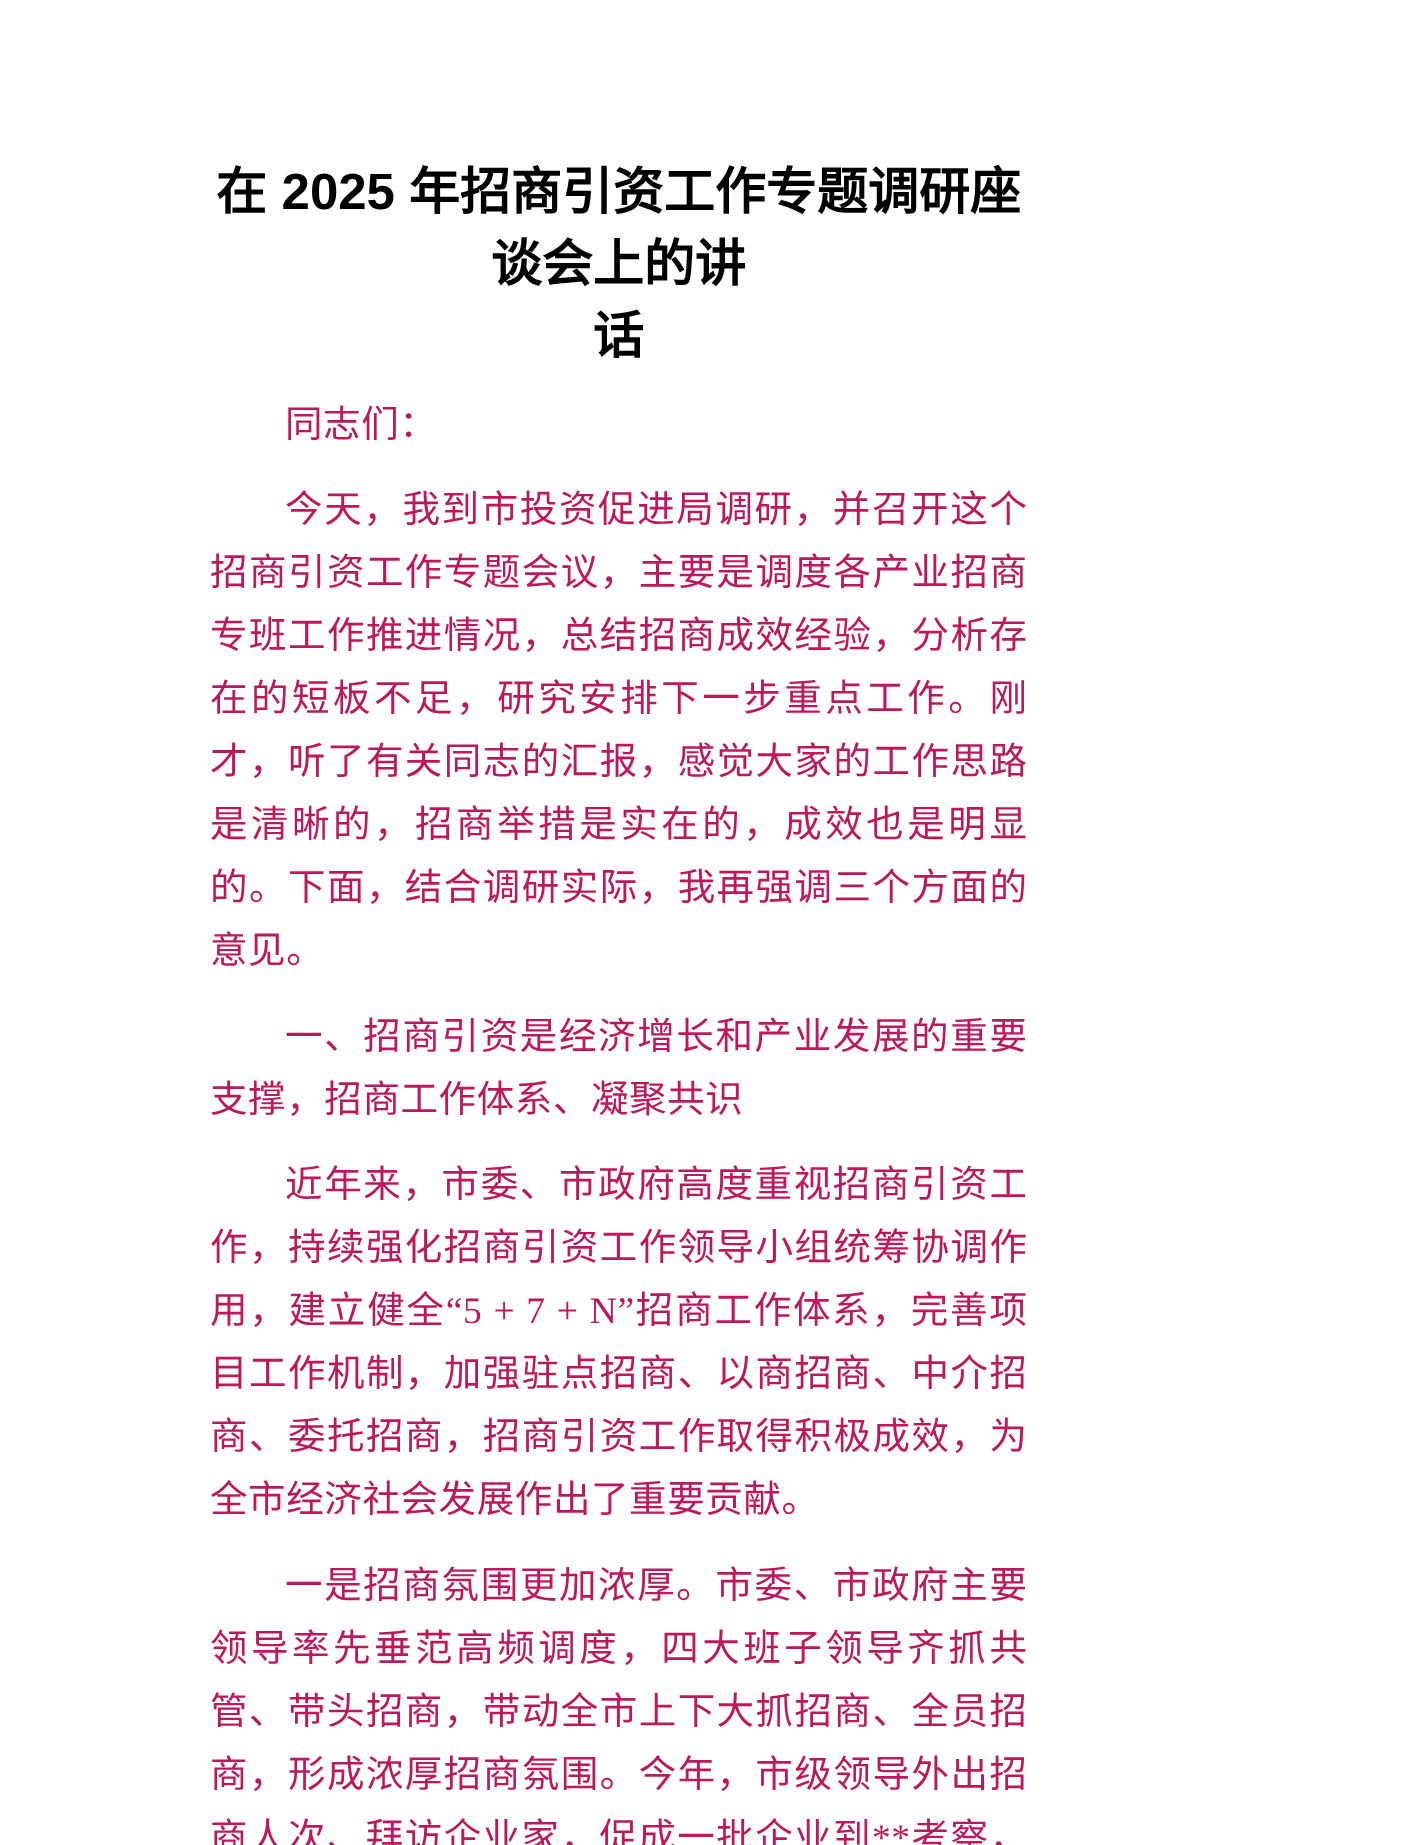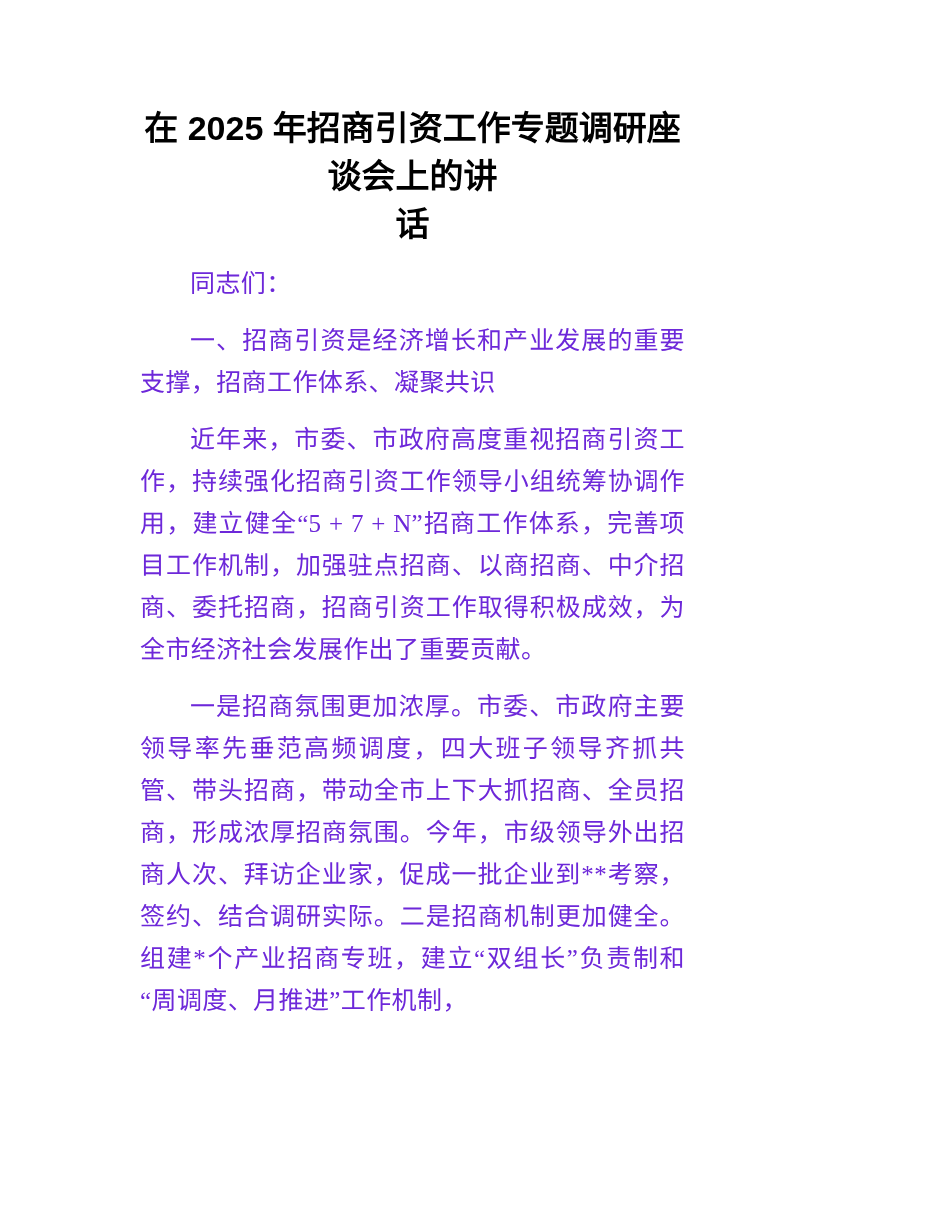--- a/index.html
+++ b/index.html
@@ -31,40 +31,41 @@
     margin: 0;
   }
 
   .doc-title .title-line { display: block; }
 
   .body-text {
     font-family: "Liberation Serif", "DejaVu Serif", serif;
     font-size: 25px;
     letter-spacing: 0.4px;
     line-height: 42px;
-    color: #6d28d9;
+    color: #be185d;
     text-align: justify;
     text-justify: inter-ideograph;
     text-indent: 2em;
     margin: 15px 0;
   }
 </style>
 </head>
 <body>
 
 <div class="page">
   <div class="content">
 
     <h1 class="doc-title">
       <span class="title-line">在 2025 年招商引资工作专题调研座谈会上的讲</span>
       <span class="title-line">话</span>
     </h1>
 
     <p class="body-text">同志们：</p>
 
+    <p class="body-text">今天，我到市投资促进局调研，并召开这个招商引资工作专题会议，主要是调度各产业招商专班工作推进情况，总结招商成效经验，分析存在的短板不足，研究安排下一步重点工作。刚才，听了有关同志的汇报，感觉大家的工作思路是清晰的，招商举措是实在的，成效也是明显的。下面，结合调研实际，我再强调三个方面的意见。</p>
 
     <p class="body-text">一、招商引资是经济增长和产业发展的重要支撑，招商工作体系、凝聚共识</p>
 
     <p class="body-text">近年来，市委、市政府高度重视招商引资工作，持续强化招商引资工作领导小组统筹协调作用，建立健全“5 + 7 + N”招商工作体系，完善项目工作机制，加强驻点招商、以商招商、中介招商、委托招商，招商引资工作取得积极成效，为全市经济社会发展作出了重要贡献。</p>
 
     <p class="body-text">一是招商氛围更加浓厚。市委、市政府主要领导率先垂范高频调度，四大班子领导齐抓共管、带头招商，带动全市上下大抓招商、全员招商，形成浓厚招商氛围。今年，市级领导外出招商人次、拜访企业家，促成一批企业到**考察，签约、结合调研实际。二是招商机制更加健全。组建*个产业招商专班，建立“双组长”负责制和“周调度、月推进”工作机制，</p>
 
   </div>
 </div>
 

